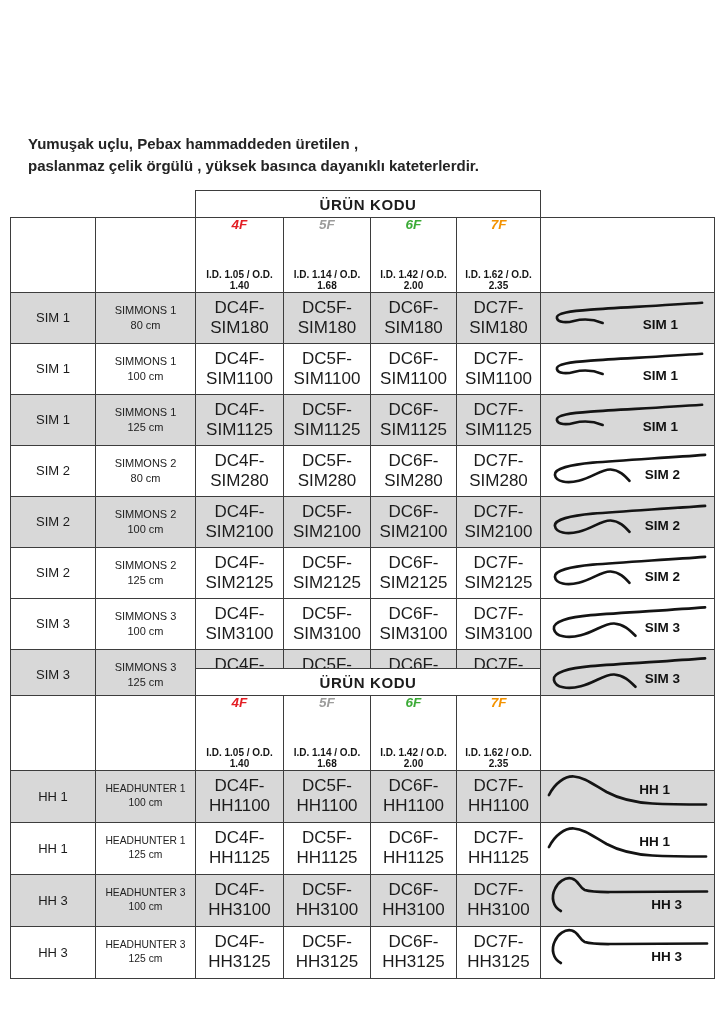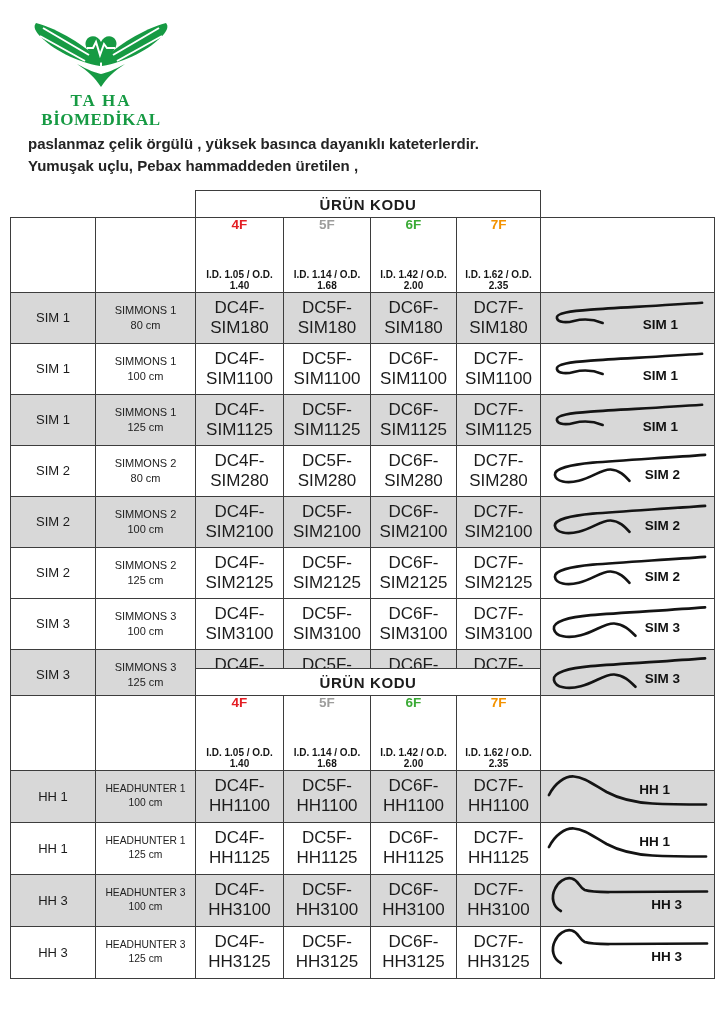--- a/index.html
+++ b/index.html
@@ -21,70 +21,45 @@
   table.cat-table{position:absolute;left:10px;border-collapse:collapse;table-layout:fixed;
                   width:704px;}
   table.cat-table td{border:1px solid #3d3d3d;padding:0;vertical-align:middle;
                      text-align:center;background:#ffffff;}
   table.cat-table td.nb{border:none;background:transparent;}
   tr.h1{height:27px;}
   tr.h2{height:27px;}
   .t1 tr.dr{height:51px;}
   .t2 tr.dr{height:52px;margin-left:29px;}
   td.tbl-title{font-size:15px;font-weight:bold;color:#1c1c1c;letter-spacing:0.6px;}
-  td.size .f{font-size:13.5px;font-weight:bold;line-height:1.1;}
+  td.size .f{font-size:13.5px;font-weight:bold;line-height:1.1;font-style:italic;}
   td.size .spec{font-size:10px;font-weight:bold;color:#151515;line-height:1.15;margin-top:36px;}
   tr.gray td{background:#d8d8d8;}
   td.c-code{font-size:13px;color:#1c1c1c;}
   td.c-desc{text-align:left;padding-left:13px;font-size:11px;line-height:1.35;color:#222;}
   .t2 td.c-desc{font-size:10.3px;}
   td.c-desc span{display:block;}
   td.c-val{font-size:17px;color:#1c1c1c;}
   td.c-shape{position:relative;}
   .shape-svg{position:absolute;left:0;top:0;width:100%;height:100%;}
   .shape-label{position:absolute;font-size:13.5px;font-weight:bold;color:#111;}
   .shape-sim1 .shape-label{top:24px;right:36px;}
   .shape-sim2 .shape-label,.shape-sim3 .shape-label{top:57%;transform:translateY(-50%);right:34px;}
   .shape-hh1 .shape-label{top:11px;right:44px;}
   .shape-hh3 .shape-label{top:22px;right:32px;}
 </style>
 </head>
 <body>
 
 <div class="page">
 
-  <div class="logo">
-    <svg width="148" height="80" viewBox="0 0 148 80">
-      <g fill="#169a43">
-
-        <path d="M73 54 C50 50 25 38 11 22 C7.5 17.5 6.5 14 9 11 C32 17 58 34 73 48 Z"></path>
-
-        <path d="M75 54 C98 50 123 38 137 22 C140.5 17.5 141.5 14 139 11 C116 17 90 34 75 48 Z"></path>
-
-        <path d="M50 52 C61 59 68 66 74 75 C80 66 87 59 98 52 C87 58 79 61 74 62 C69 61 61 58 50 52 Z"></path>
-
-        <path d="M74 30 C71 23 62.5 22.5 59.5 28 C56.5 33.5 60 39 74 51 C88 39 91.5 33.5 88.5 28 C85.5 22.5 77 23 74 30 Z"></path>
-      </g>
-      <g stroke="#ffffff" stroke-width="2" fill="none">
-
-        <path d="M16 16 L62 43"></path>
-        <path d="M13 24 L58 49"></path>
-        <path d="M132 16 L86 43"></path>
-        <path d="M135 24 L90 49"></path>
-
-        <polyline points="60,36 66,36 69,30 73,43 77,32 80,36 88,36"></polyline>
-      </g>
-    </svg>
-    <div class="brand-l1" style="color:#169a43;">TA HA</div>
-    <div class="brand-l2" style="color:#169a43;">BİOMEDİKAL</div>
-  </div>
 
   <div class="intro">
+    <div>Yumuşak uçlu, Pebax hammaddeden üretilen ,</div>
     <div>paslanmaz çelik örgülü , yüksek basınca dayanıklı kateterlerdir.</div>
-    <div>Yumuşak uçlu, Pebax hammaddeden üretilen ,</div>
   </div>
 
   <table class="cat-table t1" style="top:190px;">
     <colgroup>
       <col style="width:85px">
         <col style="width:100px">
         <col style="width:88px">
       <col style="width:87px">
         <col style="width:86px">
         <col style="width:84px">

